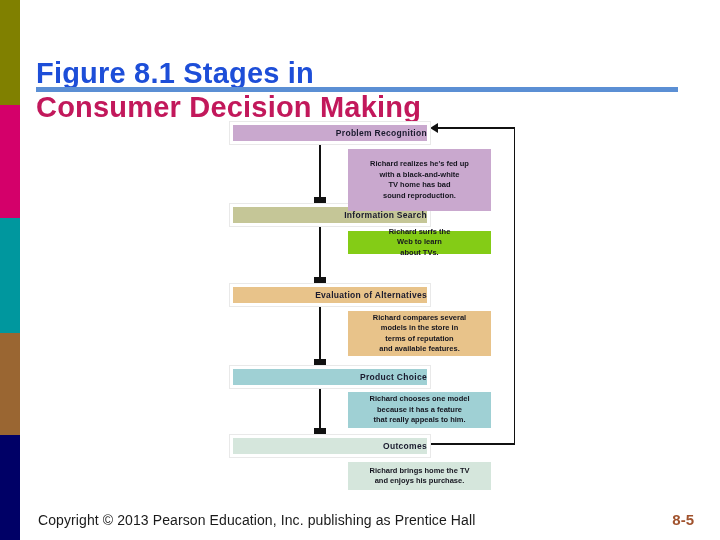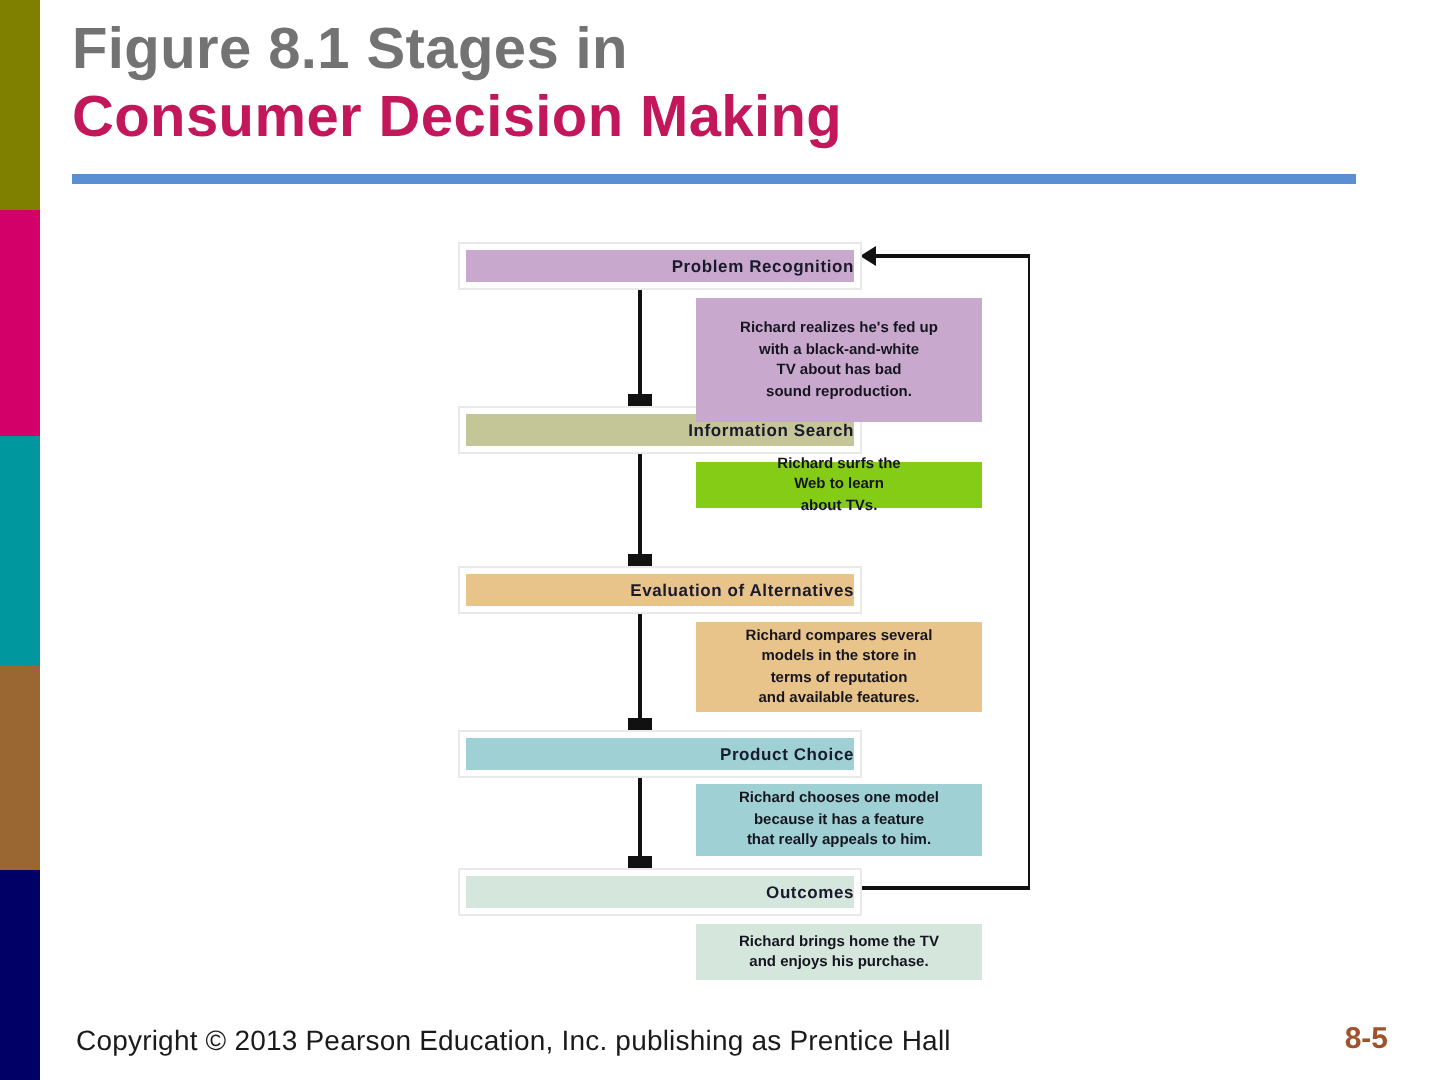--- a/index.html
+++ b/index.html
@@ -165,21 +165,21 @@
 
 <div id="left-rail">
   <div class="band" style="background: rgb(128, 128, 0); height: 105px;"></div>
   <div class="band" style="background: rgb(212, 0, 106); height: 113px;"></div>
   <div class="band" style="background: rgb(0, 151, 158); height: 115px;"></div>
   <div class="band" style="background: rgb(154, 102, 50); height: 102px;"></div>
   <div class="band" style="background: rgb(0, 0, 102); height: 105px;"></div>
 </div>
 
 <div id="title-block">
-  <div class="title-line" style="color: #737373;">Figure 8.1 Stages in</div>
+  <div class="title-line" style="color: #1d4ed8; margin-top: 48px;">Figure 8.1 Stages in</div>
   <div class="title-line" style="color: rgb(194, 24, 91);">Consumer Decision Making</div>
 </div>
 <div id="title-rule" style="background: rgb(91, 143, 212);"></div>
 
 <div id="figure">
 
   <div class="connector" style="top: 40px; height: 54px; background: rgb(17, 17, 17);"></div>
   <div class="arrow-head" style="top: 93px; background: rgb(17, 17, 17);"></div>
 
   <div class="connector" style="top: 122px; height: 52px; background: rgb(17, 17, 17);"></div>
@@ -209,21 +209,21 @@
     <span>Product Choice</span>
   </div>
   <div class="stage-box" style="background: rgb(213, 230, 220); top: 331px;">
     <span>Outcomes</span>
   </div>
 
   <div class="detail-box" style="background: rgb(201, 168, 206); top: 45px; height: 62px;">
       <div>
         <div>Richard realizes he's fed up</div>
         <div>with a black-and-white</div>
-        <div>TV about has bad</div>
+        <div>TV home has bad</div>
         <div>sound reproduction.</div>
       </div>
     </div>
   <div class="detail-box" style="background: #84cc16; top: 127px; height: 23px;">
       <div>
         <div>Richard surfs the</div>
         <div>Web to learn</div>
         <div>about TVs.</div>
       </div>
     </div>

